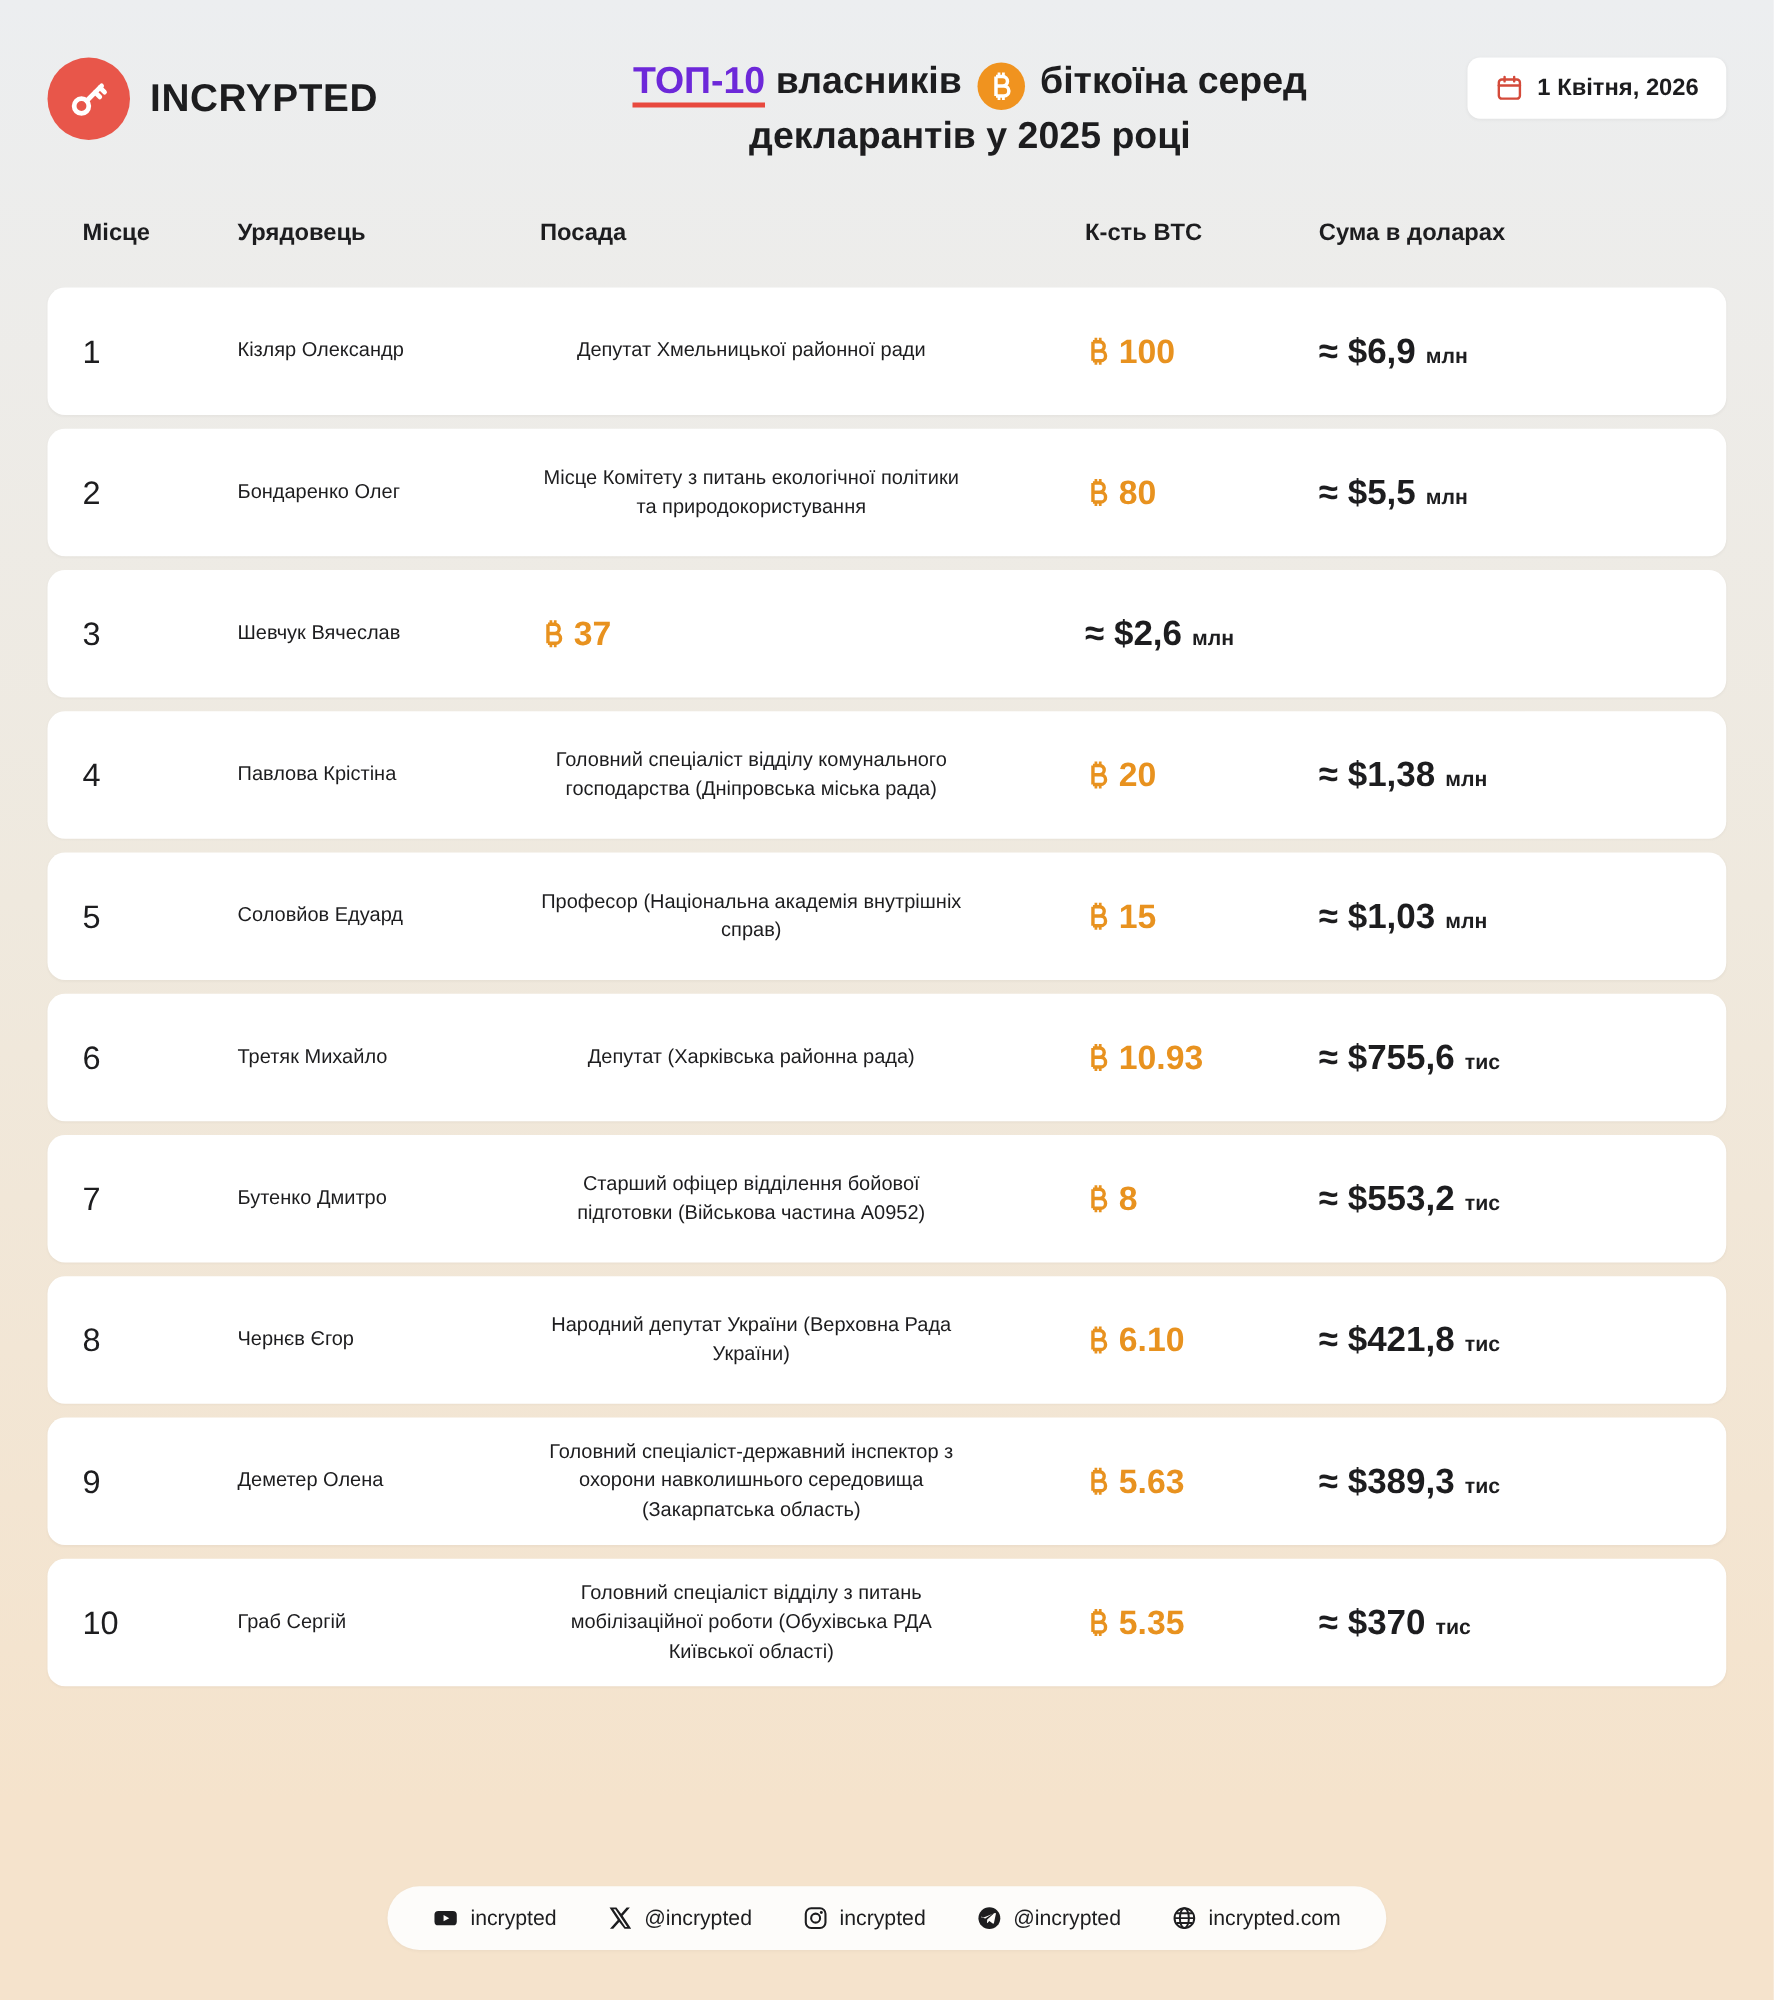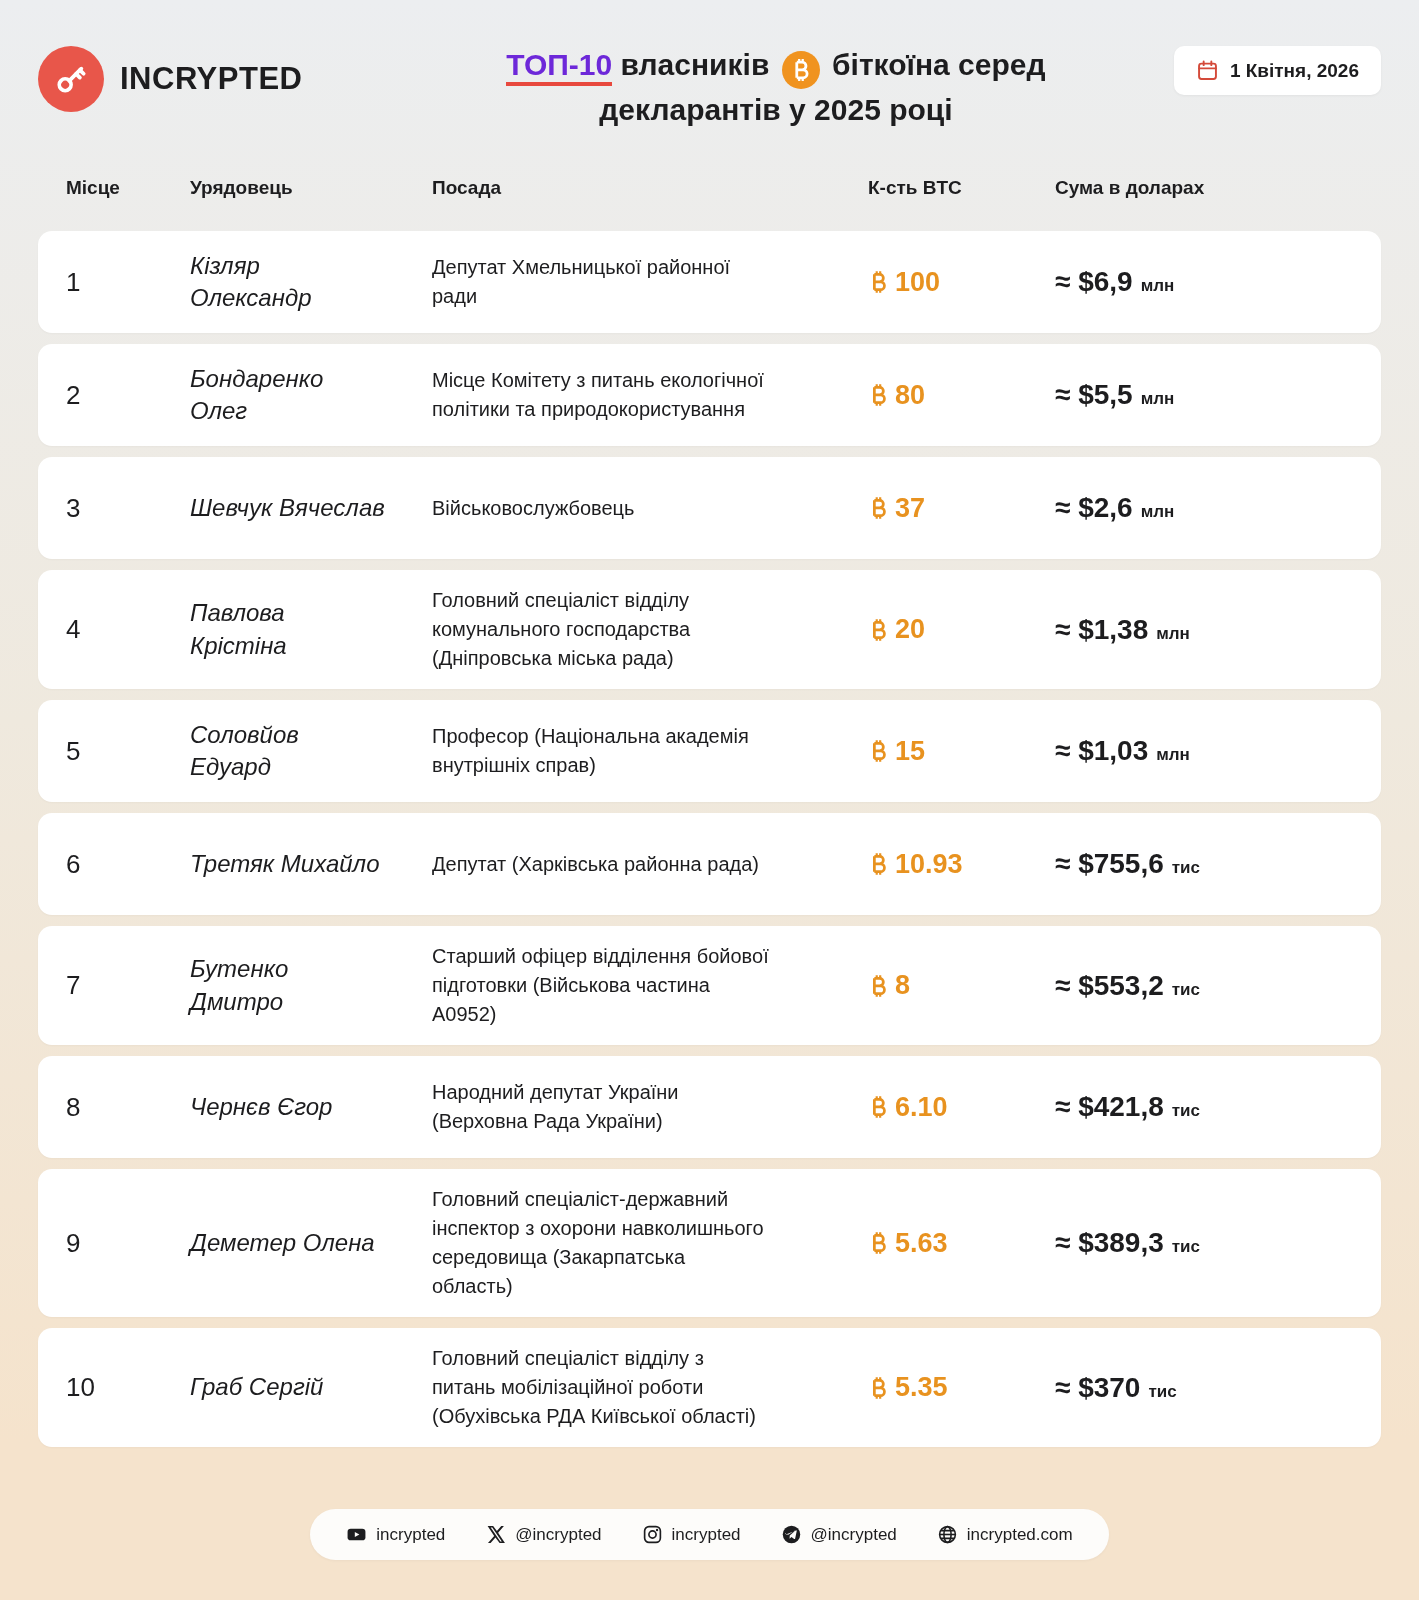--- a/index.html
+++ b/index.html
@@ -26,22 +26,22 @@
   .date-badge{flex:0 0 auto;margin-top:10px;background:#fff;border-radius:10px;padding:13px 22px;display:flex;align-items:center;gap:11px;font-size:19px;font-weight:bold;box-shadow:0 1px 3px rgba(0,0,0,.05);}
   .date-badge svg{width:23px;height:23px;color:#D44A3A;flex:0 0 auto;}
 
   
   .grid-cols{display:grid;grid-template-columns:152px 242px 436px 187px 1fr;}
   .col-headers{margin-top:30px;padding-bottom:16px;font-size:19px;font-weight:bold;}
   .col-headers .c1{padding-left:28px;}
   .rows{display:flex;flex-direction:column;gap:11px;}
   .row{background:#fff;border-radius:14px;align-items:center;min-height:102px;padding:16px 0;box-sizing:border-box;box-shadow:0 1px 2px rgba(0,0,0,.03);}
   .cell-place{padding-left:28px;font-size:26px;}
-  .cell-name{font-size:24px;line-height:1.35;max-width:195px;font-style:italic;}
-  .cell-pos{font-size:20px;line-height:1.45;max-width:338px;}
+  .cell-name{font-size:16px;line-height:1.35;max-width:195px;}
+  .cell-pos{font-size:16px;line-height:1.45;max-width:338px;text-align:center;}
   .cell-btc{color:#E8921F;font-weight:bold;font-size:27px;display:flex;align-items:center;gap:7px;}
   .cell-btc svg{width:20px;height:26px;flex:0 0 auto;}
   .cell-usd{font-size:28px;font-weight:bold;display:flex;align-items:baseline;gap:8px;}
   .usd-unit{font-size:17px;font-weight:bold;}
 
   
   .footer{margin-top:auto;display:flex;justify-content:center;padding:28px 0 40px;}
   .pill{background:#FDFCFA;border-radius:999px;display:flex;align-items:center;gap:40px;padding:15px 36px;box-shadow:0 1px 3px rgba(0,0,0,.04);}
   .social{display:flex;align-items:center;gap:9px;font-size:17px;color:#1D1D1F;}
   .social svg{width:21px;height:21px;color:#1D1D1F;flex:0 0 auto;}
@@ -171,21 +171,20 @@
       </div>
       <div class="cell-usd">
         <span>≈ $5,5</span>
         <span class="usd-unit">млн</span>
       </div>
     </div>
 
     <div class="grid-cols row">
       <div class="cell-place">3</div>
       <div class="cell-name">Шевчук Вячеслав</div>
-      <div class="cell-pos">Військовослужбовець</div>
       <div class="cell-btc">
         <svg>
             <use href="#sym-btc"></use>
           </svg>
         <span>37</span>
       </div>
       <div class="cell-usd">
         <span>≈ $2,6</span>
         <span class="usd-unit">млн</span>
       </div>

